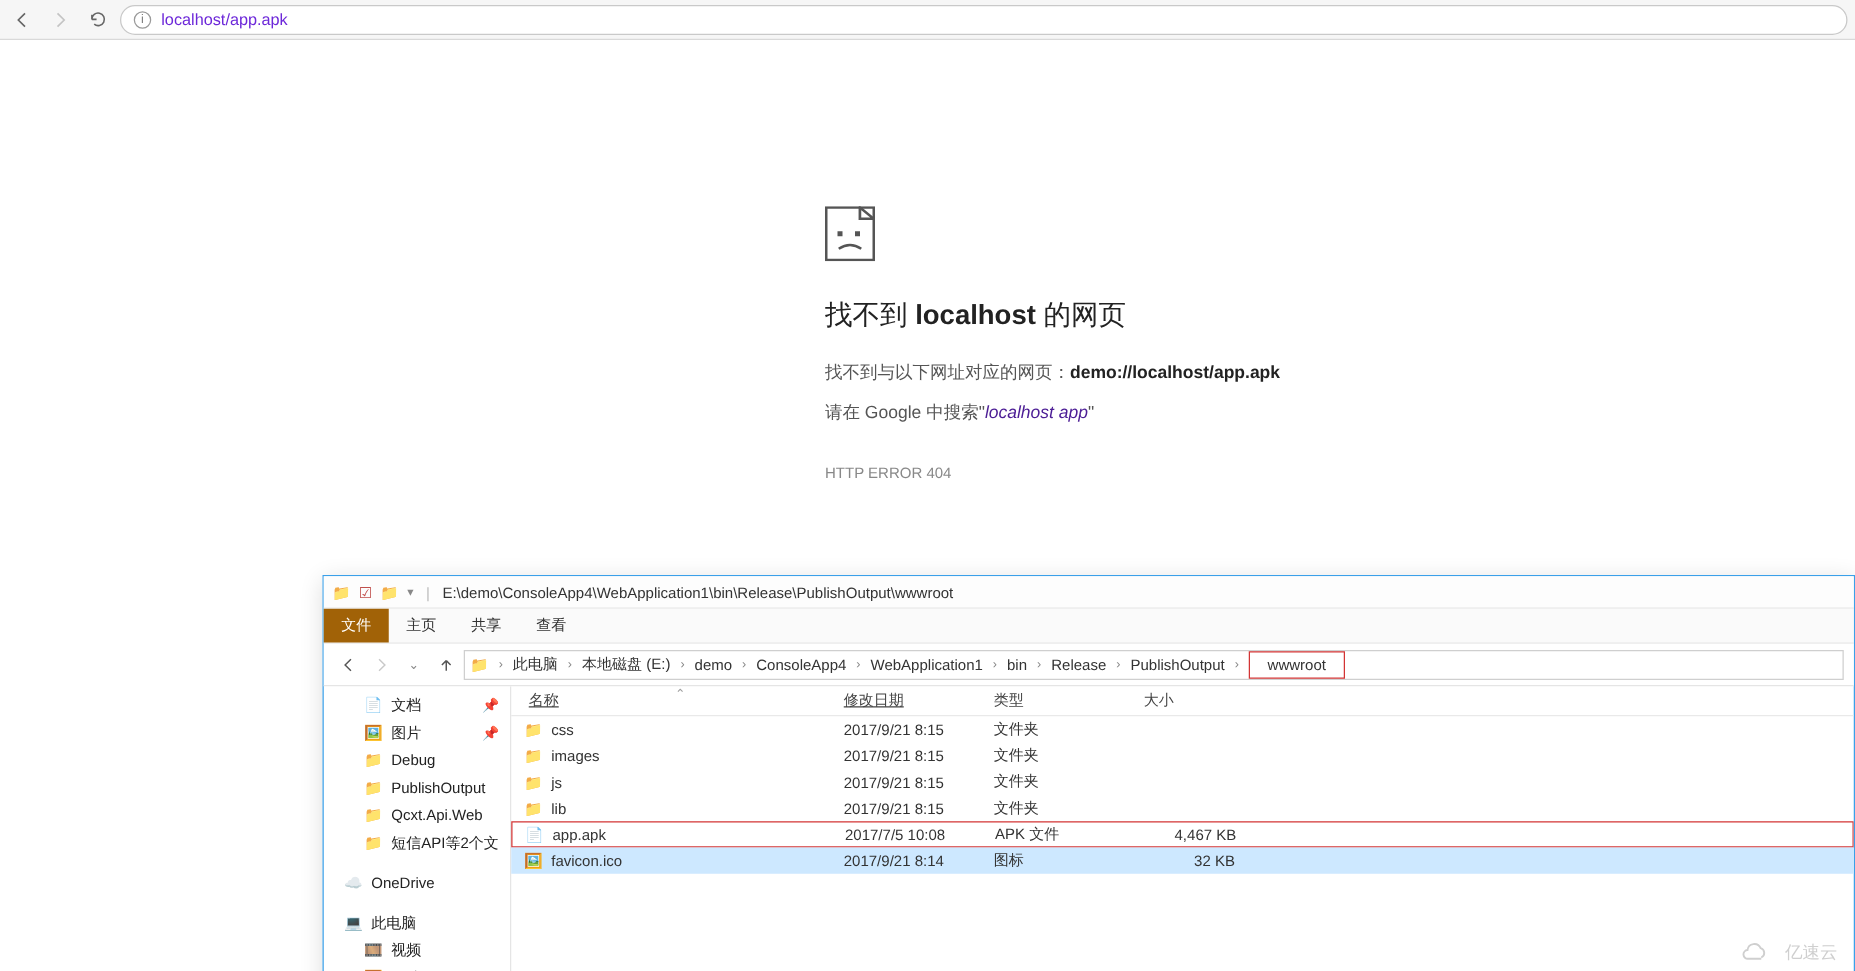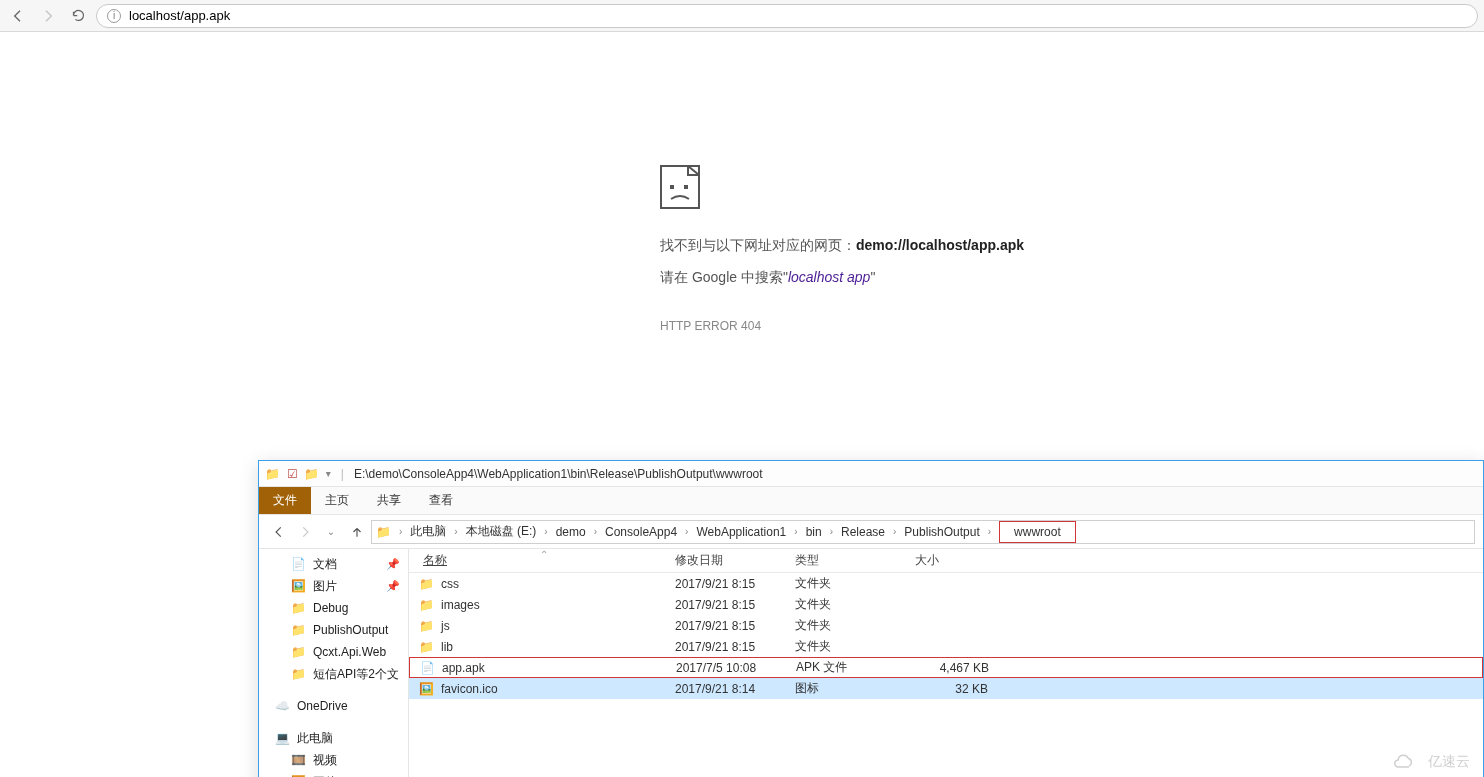--- a/index.html
+++ b/index.html
@@ -45,21 +45,21 @@
     color: #555;
   }
   .addr-wrap .info-icon {
     width: 14px; height: 14px; border: 1px solid #9a9a9a;
     border-radius: 50%;
     font-size: 10px; line-height: 12px; text-align: center;
     color: #7a7a7a;
   }
   .addr-wrap input {
     border: none; outline: none; flex: 1; font-size: 13px;
-    color: #000000; background: transparent;
+    color: #6d28d9; background: transparent;
   }
 
   
   .page-area {
     position: relative;
     width: 100%;
     height: calc(777px - 32px);
     background: #fff;
   }
   .error-block {
@@ -193,21 +193,21 @@
   }
   .col-head {
     height: 24px;
     display: flex; align-items: center;
     border-bottom: 1px solid #e9e9e9;
     color: #444;
     padding-left: 6px;
   }
   .col-name { width: 260px; padding-left: 8px; position:relative;text-decoration:underline;}
   .col-name .sort { position:absolute; left:125px; top:-3px; color:#9f9f9f; font-size:10px;}
-  .col-date { width: 120px; }
+  .col-date { width: 120px; text-decoration: underline; }
   .col-type { width: 120px; }
   .col-size { width: 85px; padding-right: 12px;}
   .file-rows { flex:1; }
   .frow {
     height: 21px;
     display: flex; align-items: center;
     padding-left: 6px;
     color: #333;
   }
   .frow.highlight { border: 1px solid #d33434; }
@@ -258,20 +258,23 @@
     <div class="sad-icon">
       <svg viewBox="0 0 40 44">
         <rect x="1" y="1" width="38" height="42" fill="none" stroke="#555" stroke-width="2"></rect>
         <polyline points="28,1 28,10 39,10" fill="none" stroke="#555" stroke-width="2"></polyline>
         <polygon points="28,1 39,10 28,10" fill="#fff" stroke="#555" stroke-width="2"></polygon>
         <rect x="10" y="20" width="4" height="4" fill="#555"></rect>
         <rect x="24" y="20" width="4" height="4" fill="#555"></rect>
         <path d="M11 34 q9 -6 18 0" fill="none" stroke="#555" stroke-width="2"></path>
       </svg>
     </div>
+    <h1 class="error-title">
+      <span>找不到 </span><b>localhost</b><span> 的网页</span>
+    </h1>
     <p class="error-line">
       <span>找不到与以下网址对应的网页：</span><span class="url-bold">demo://localhost/app.apk</span>
     </p>
     <p class="error-line">
       <span>请在 Google 中搜索"</span><a href="#">localhost app</a><span>"</span>
     </p>
     <div class="error-code">HTTP ERROR 404</div>
   </div>
 
   <div class="explorer">

